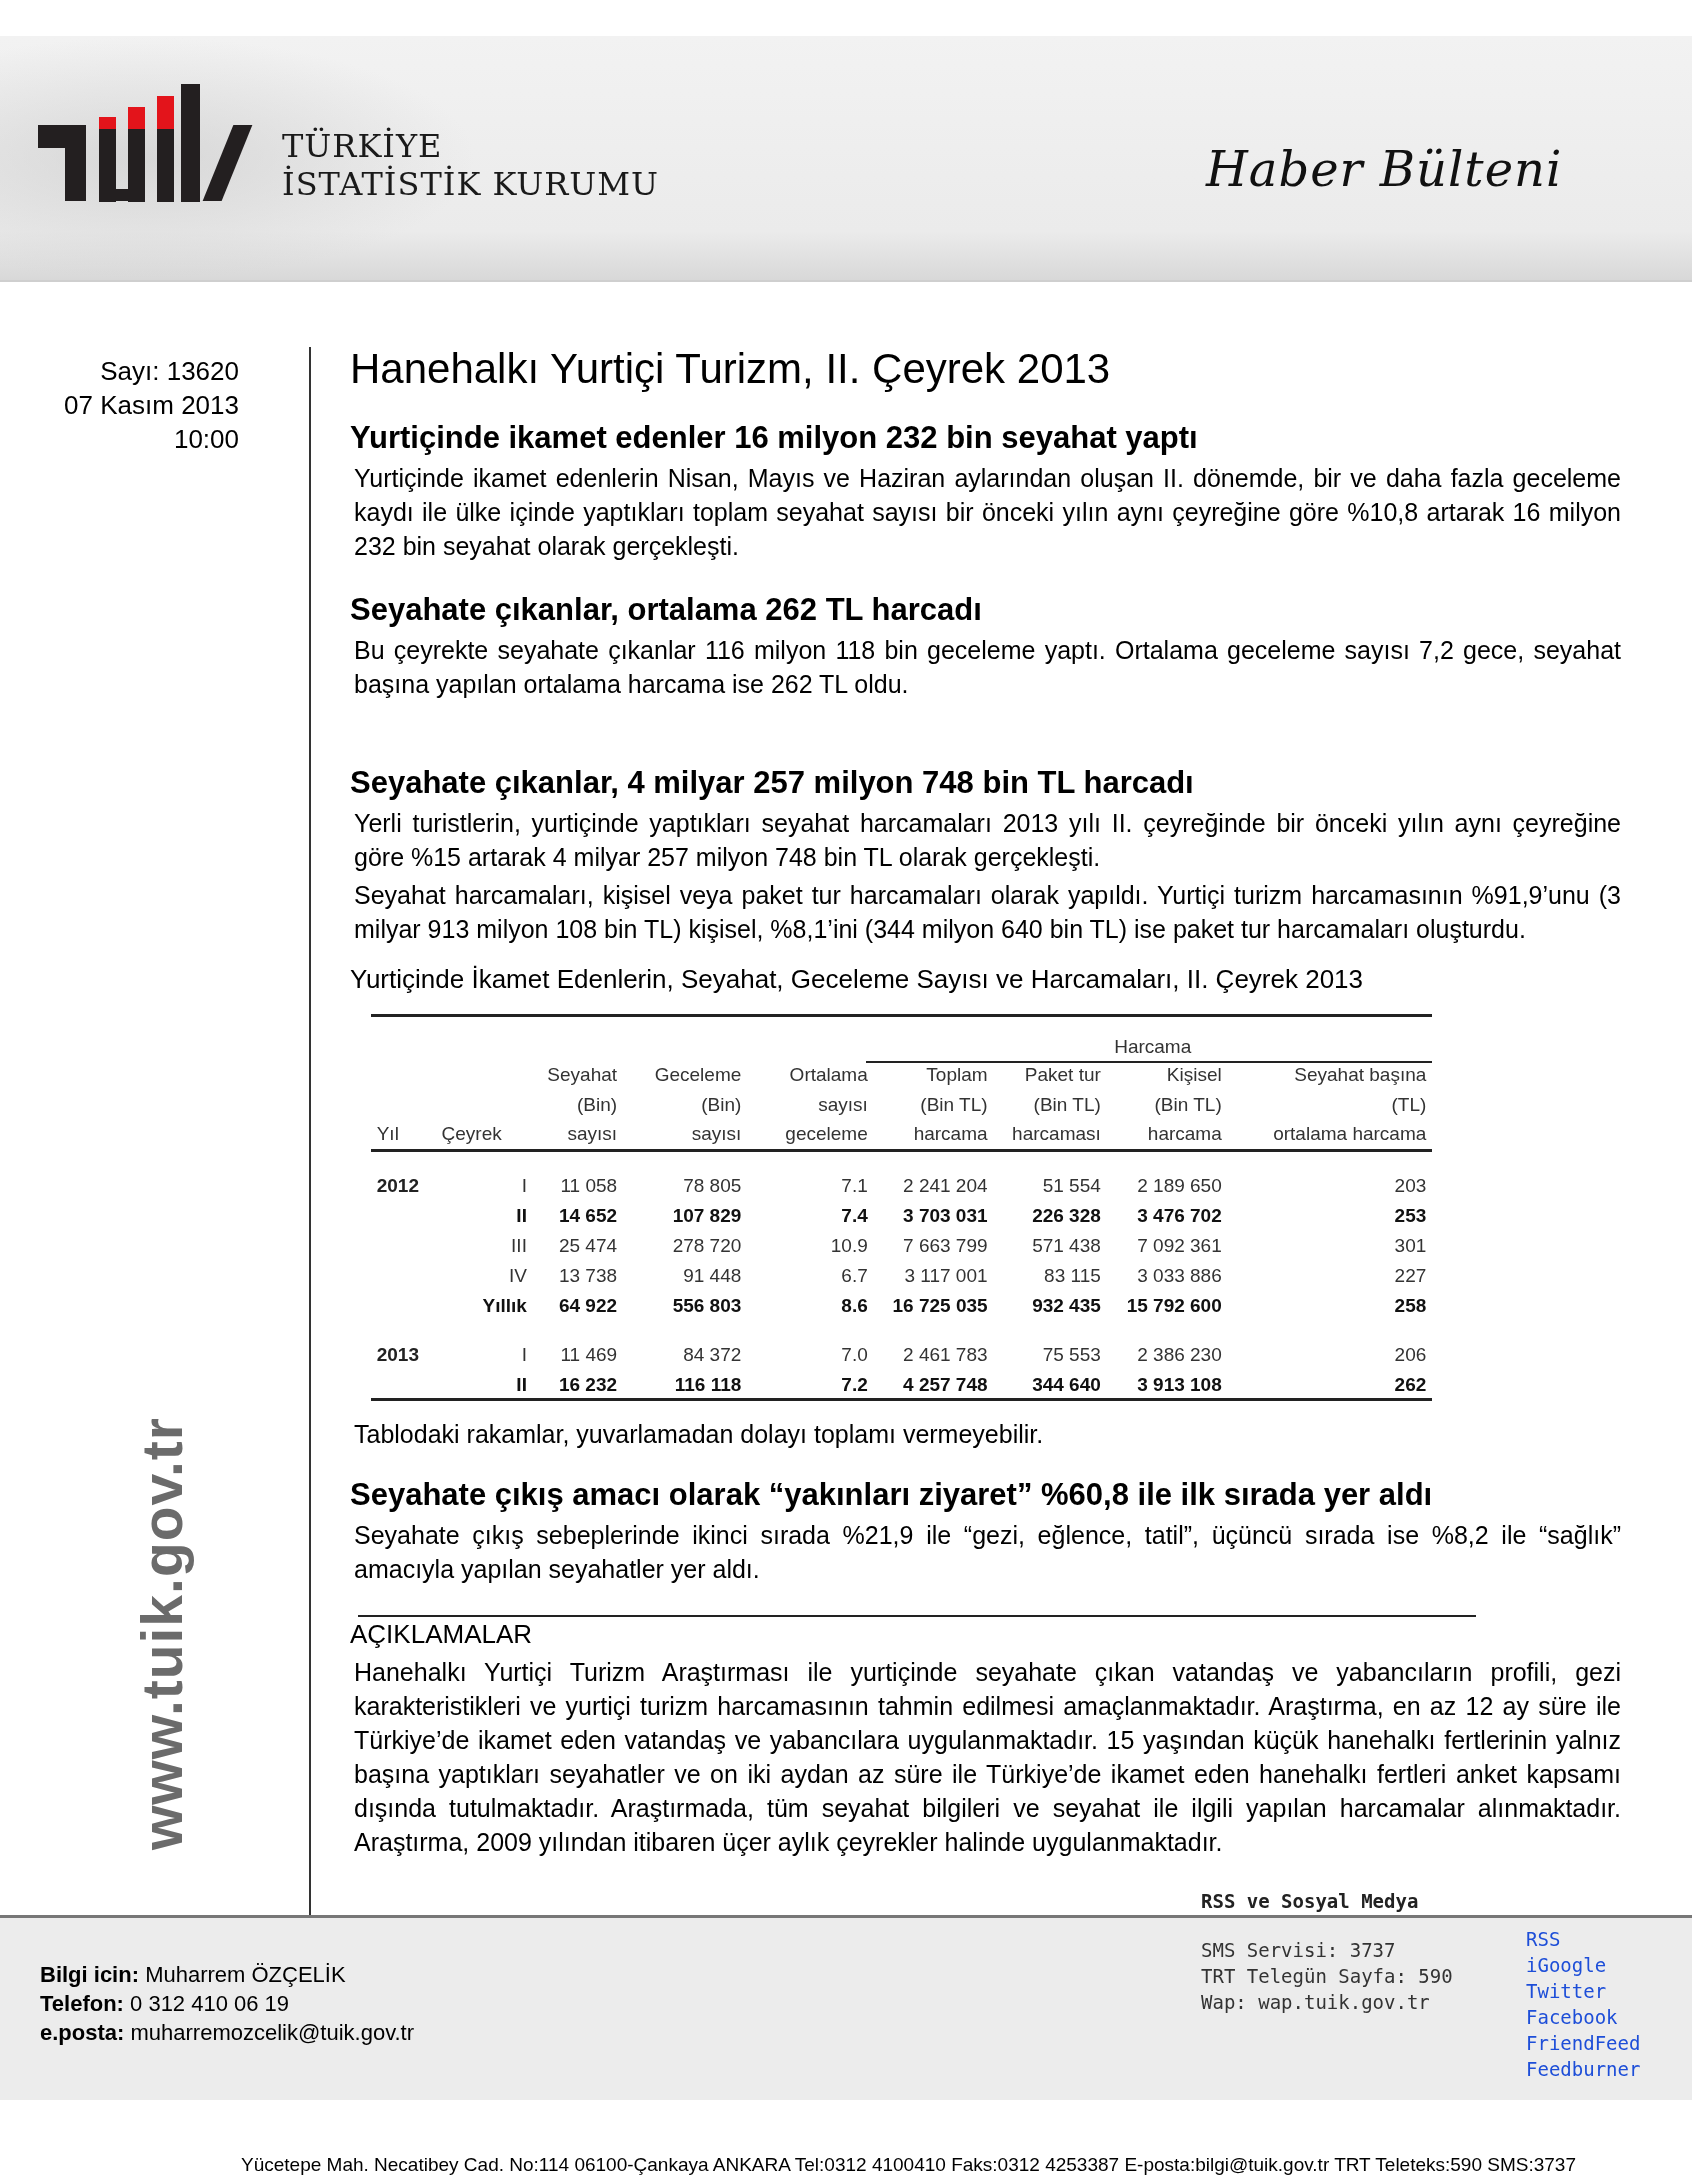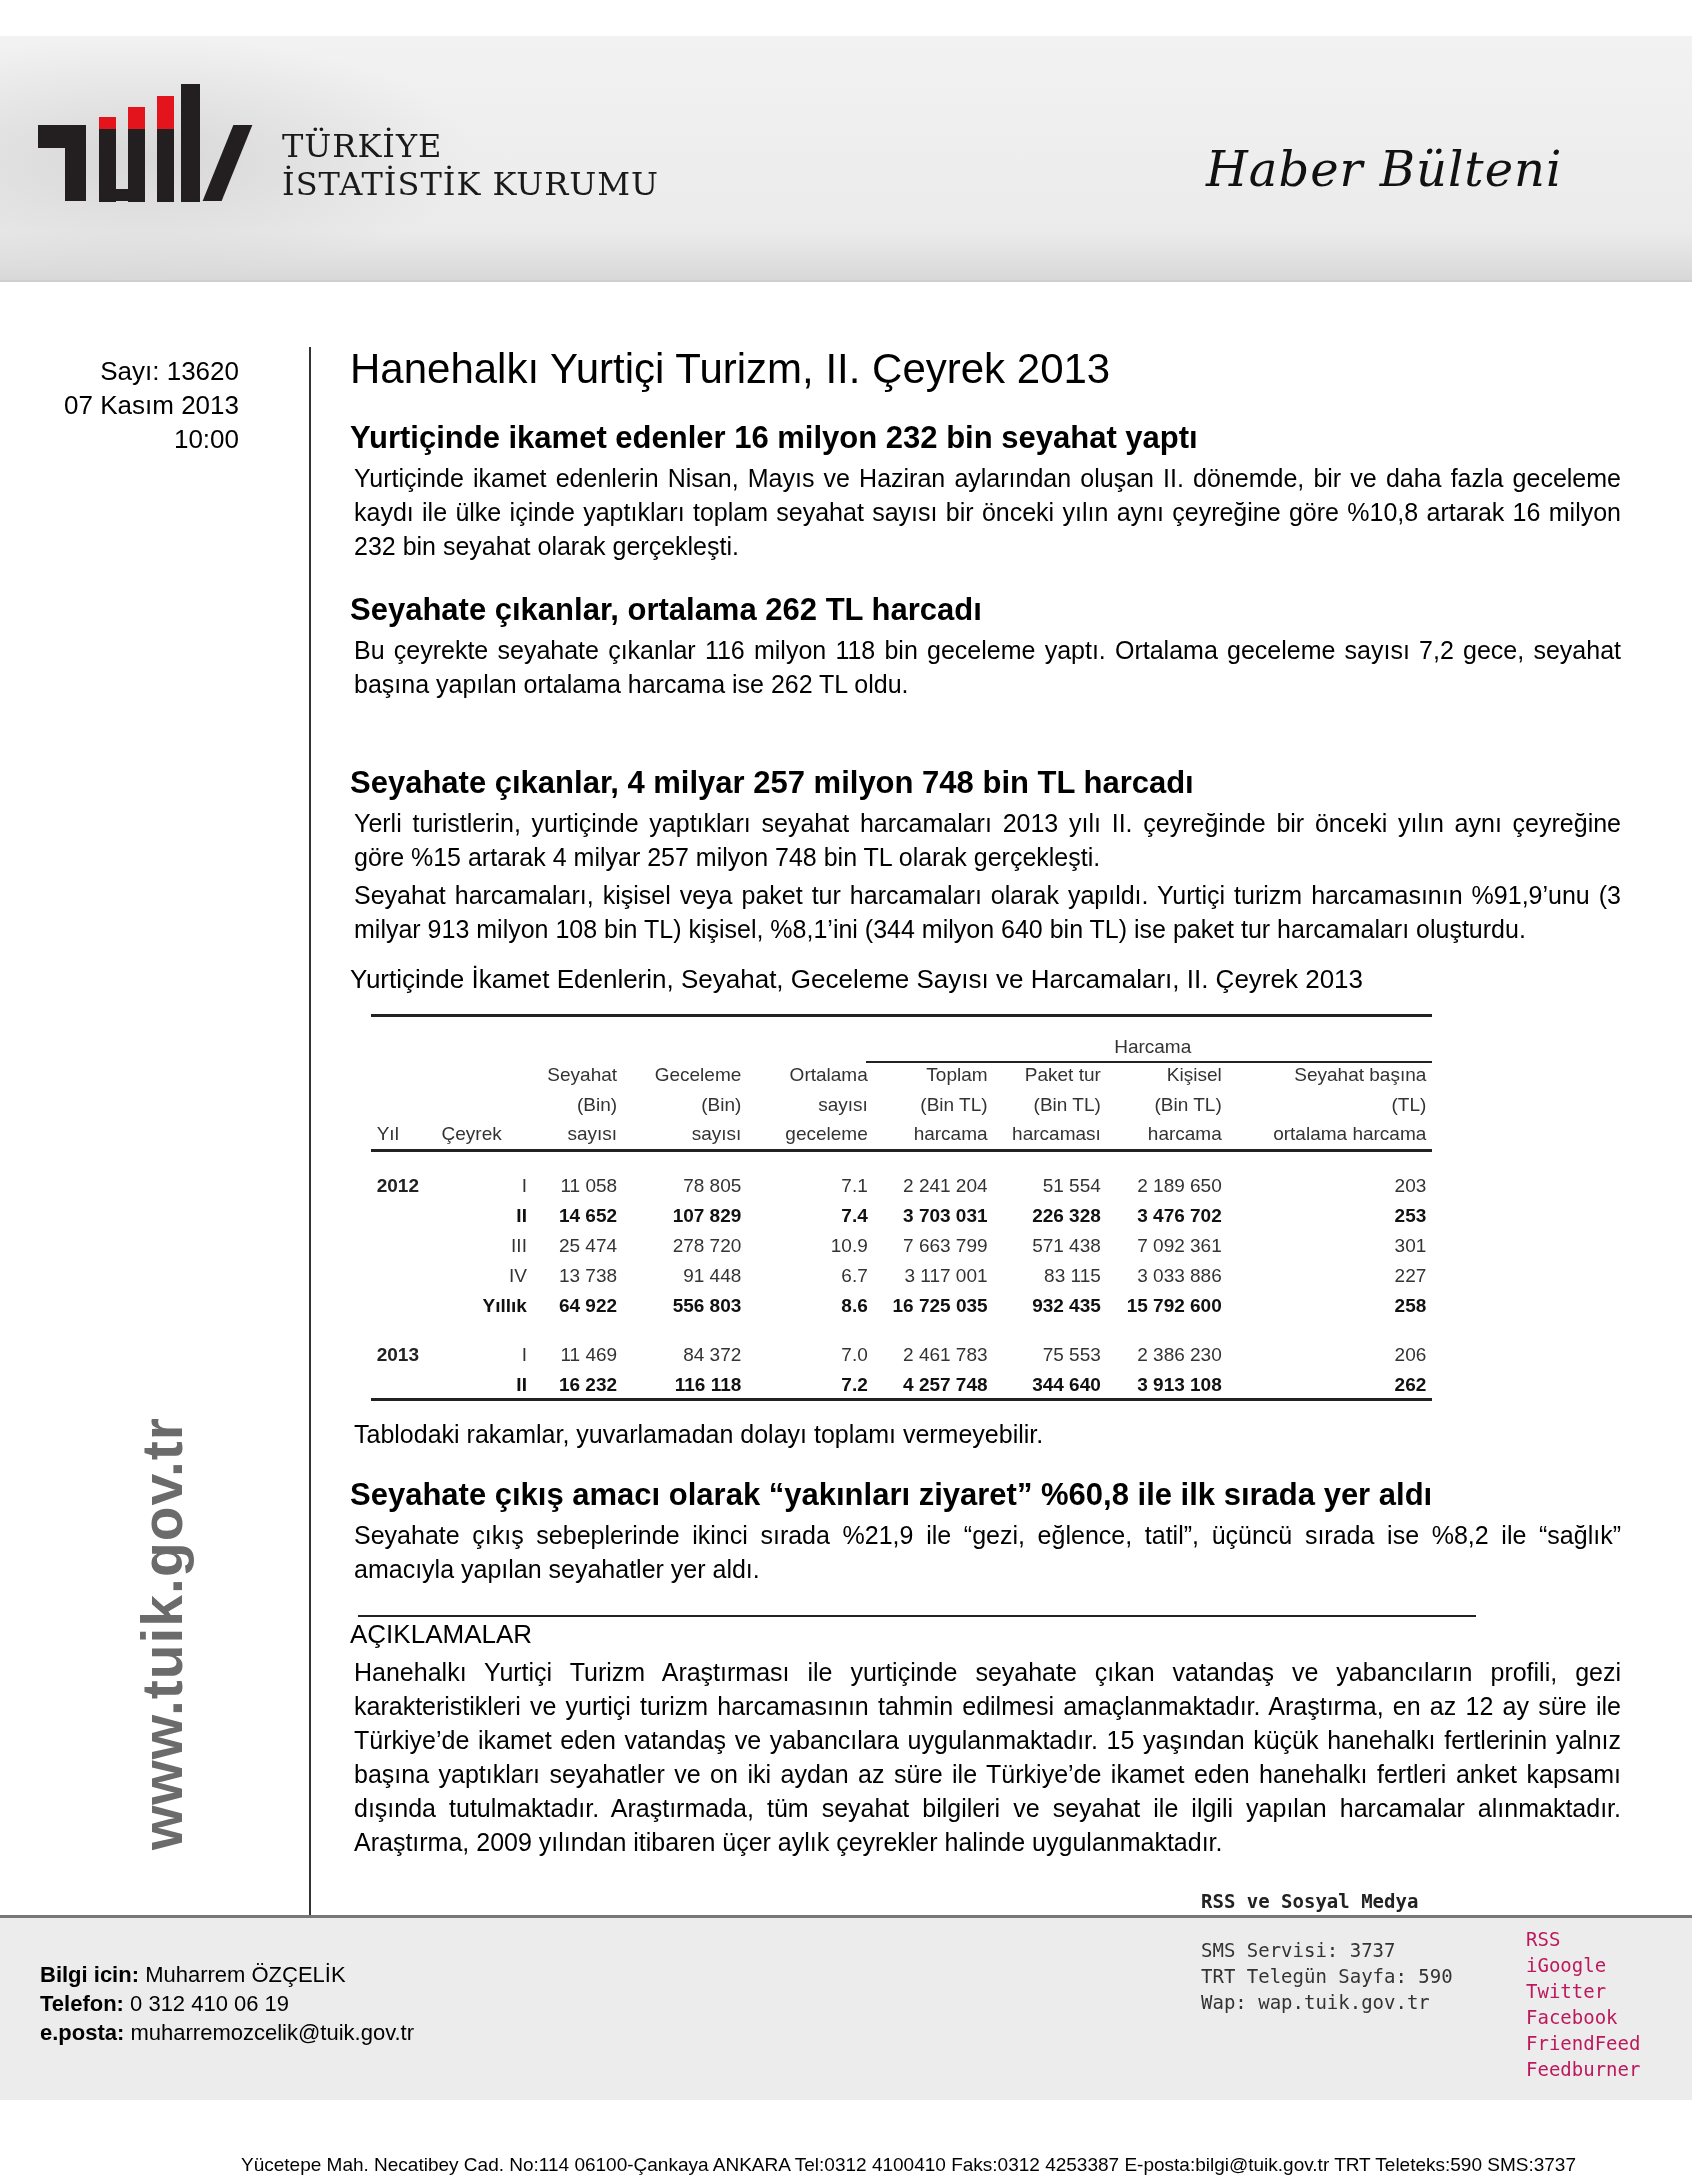--- a/index.html
+++ b/index.html
@@ -19,21 +19,21 @@
   .sec{position:absolute;left:350px;width:1275px;}
   .vtext{position:absolute;left:129px;top:1850px;transform-origin:left top;transform:rotate(-90deg);font-size:57px;font-weight:bold;color:#6b6b6b;white-space:nowrap;letter-spacing:1px;}
   table.data{position:absolute;left:371px;top:1013px;width:1061px;border-collapse:collapse;font-size:19px;color:#333;}
   table.data td,table.data th{padding:0 5.7px;text-align:right;font-weight:normal;white-space:nowrap;}
   table.data .bold td{font-weight:bold;color:#111;}
   .hr{position:absolute;height:2.9px;background:#222;}
   .footer{position:absolute;left:0;top:1915px;width:1693px;height:182px;background:#ececec;border-top:3.8px solid #777;}
   .contact{position:absolute;left:40px;top:1960px;font-size:22px;line-height:29px;}
   .rss{position:absolute;left:1201px;top:1888px;font-family:"DejaVu Sans Mono",monospace;font-size:19px;line-height:26px;color:#333;}
   .rss .t{font-weight:bold;color:#222;margin-bottom:23px;}
-  .links{position:absolute;left:1526px;top:1926px;font-family:"DejaVu Sans Mono",monospace;font-size:19px;line-height:26px;color:#be185d;}
+  .links{position:absolute;left:1526px;top:1926px;font-family:"DejaVu Sans Mono",monospace;font-size:19px;line-height:26px;color:#1d4ed8;}
   .addr{position:absolute;left:241px;top:2154px;font-size:19px;white-space:nowrap;}
 </style>
 </head>
 <body>
 
 <div class="header">
   <div class="grad"></div>
   <div class="logo">
     <div class="bar" style="left:0;top:41px;width:48px;height:23px;"></div>
     <div class="bar" style="left:27px;top:41px;width:21px;height:76px;"></div>

